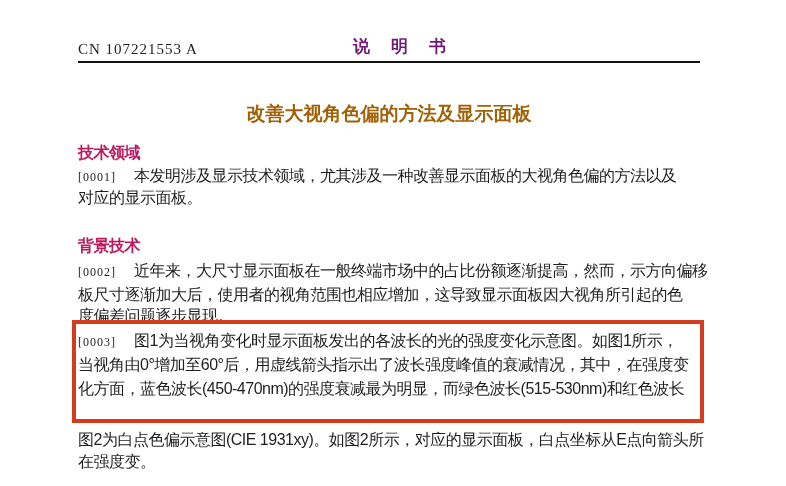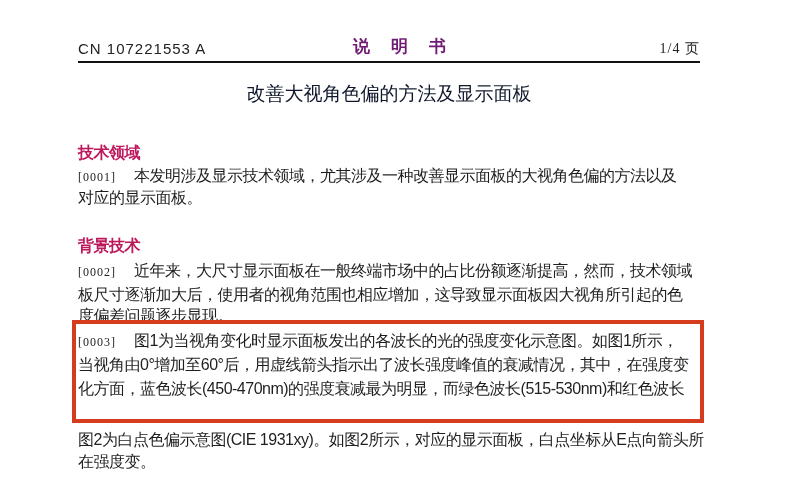--- a/index.html
+++ b/index.html
@@ -15,21 +15,21 @@
   .hdr {
     position: absolute;
     top: 40px;
     height: 18px;
     line-height: 18px;
     left: 78px;
     width: 622px;
   }
   .doc-num {
     text-align: left;
-    font-family: Liberation Sans, sans-serif;
+    font-family: Liberation Serif, serif;
     font-size: 15px;
     letter-spacing: 1px;
     color: #222;
   }
   .hdr-center {
     text-align: center;
     font-size: 17px;
     font-weight: bold;
     letter-spacing: 21px;
     padding-left: 21px;
@@ -47,28 +47,28 @@
     position: absolute;
     left: 78px;
     top: 61px;
     width: 622px;
     height: 2px;
     background: #111;
   }
   .doc-title {
     position: absolute;
     left: 78px;
-    top: 82px;
+    top: 102px;
     width: 622px;
     height: 24px;
     line-height: 24px;
     text-align: center;
     font-size: 19px;
-    font-weight: normal;
-    color: #0f172a;
+    font-weight: bold;
+    color: #a16207;
   }
   .tline {
     position: absolute;
     left: 78px;
     width: 640px;
     height: 22px;
     line-height: 22px;
     font-size: 16px;
     letter-spacing: -0.5px;
     white-space: nowrap;
@@ -97,34 +97,33 @@
     pointer-events: none;
   }
 </style>
 </head>
 <body>
 
 <div id="page">
 
   <div class="hdr doc-num">CN 107221553 A</div>
   <div class="hdr hdr-center">说明书</div>
-  <div class="hdr page-num">1/4 页</div>
   <div class="rule"></div>
 
   <div class="doc-title">改善大视角色偏的方法及显示面板</div>
 
   <div class="tline heading" style="top:142px">技术领域</div>
   <div class="tline" style="top:165px">
     <span class="pnum">[0001]</span><span>本发明涉及显示技术领域，尤其涉及一种改善显示面板的大视角色偏的方法以及</span>
   </div>
   <div class="tline" style="top:187px">对应的显示面板。</div>
 
   <div class="tline heading" style="top:235px">背景技术</div>
   <div class="tline" style="top:260px">
-    <span class="pnum">[0002]</span><span>近年来，大尺寸显示面板在一般终端市场中的占比份额逐渐提高，然而，技术领域</span>
+    <span class="pnum">[0002]</span><span>近年来，大尺寸显示面板在一般终端市场中的占比份额逐渐提高，然而，示方向偏移</span>
   </div>
   <div class="tline" style="top:284px">板尺寸逐渐加大后，使用者的视角范围也相应增加，这导致显示面板因大视角所引起的色</div>
   <div class="tline" style="top:305px">度偏差问题逐步显现。</div>
 
   <div class="tline" style="top:330px">
     <span class="pnum">[0003]</span><span>图1为当视角变化时显示面板发出的各波长的光的强度变化示意图。如图1所示，</span>
   </div>
   <div class="tline" style="top:354px">当视角由0°增加至60°后，用虚线箭头指示出了波长强度峰值的衰减情况，其中，在强度变</div>
   <div class="tline" style="top:378px">化方面，蓝色波长(450-470nm)的强度衰减最为明显，而绿色波长(515-530nm)和红色波长</div>
 

